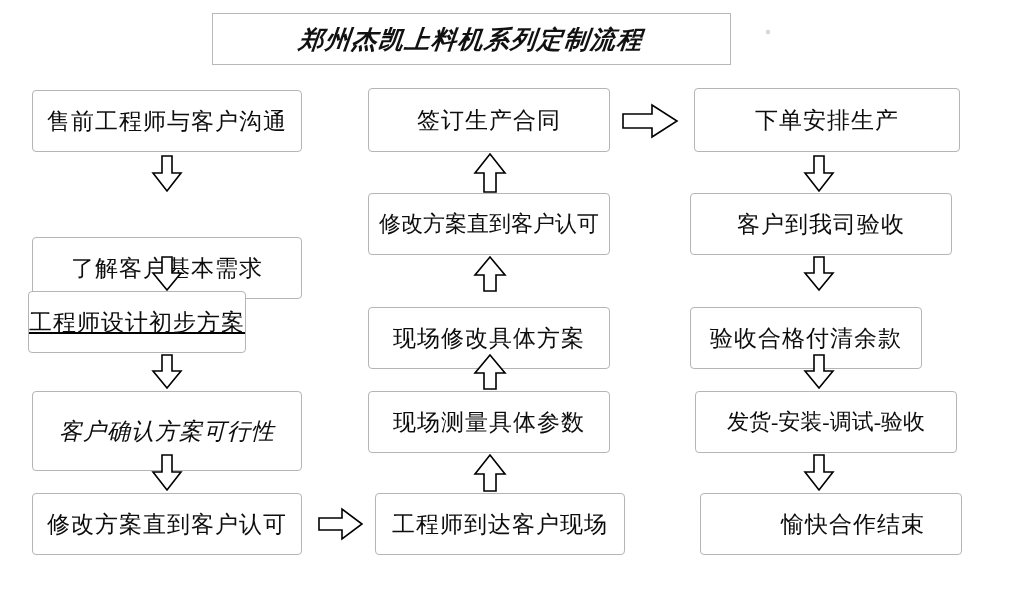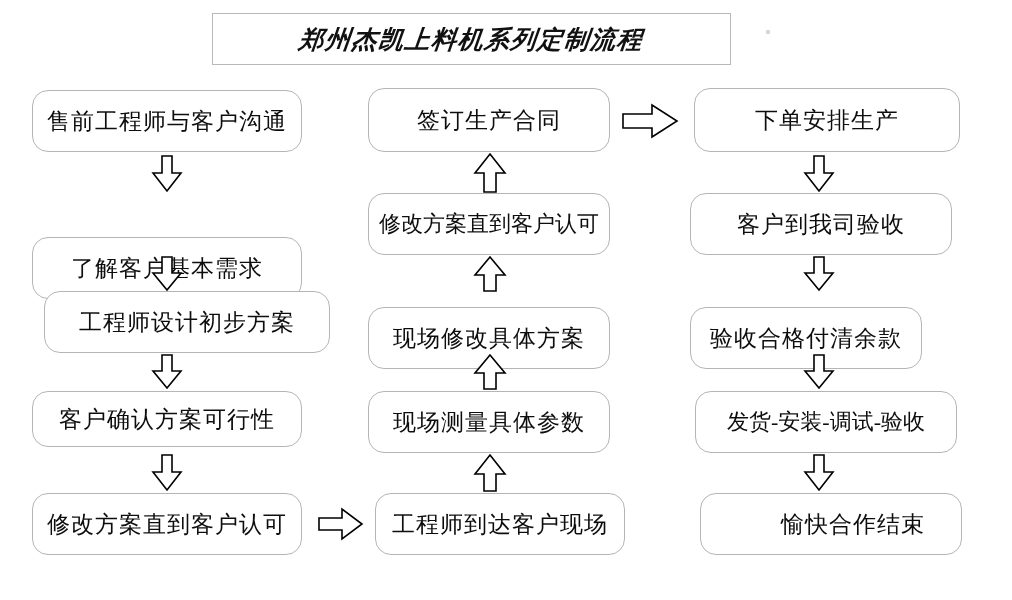--- a/index.html
+++ b/index.html
@@ -51,21 +51,21 @@
     top: 30px;
     width: 4px;
     height: 4px;
     background: #d9d9d9;
   }
 
   
   .node {
     position: absolute;
     border: 1px solid #b5b5b5;
-    border-radius: 16px;
+    border-radius: 4px;
     background: #ffffff;
     box-sizing: border-box;
     display: flex;
     align-items: center;
     justify-content: center;
   }
   .node-label {
     font-family: "Liberation Serif", "DejaVu Serif", serif;
     font-size: 23px;
     color: #0d0d0d;
@@ -104,31 +104,31 @@
   <div class="node" style="left:32px; top:193px; width:270px; height:62px;margin-top:44px;">
     <span class="node-label">了解客户基本需求</span>
   </div>
 
   <div class="arrow" style="left:148px; top:256px;">
     <svg width="38" height="36" viewBox="0 0 38 36">
       <polygon points="14,1 24,1 24,17 33,17 19,34 5,17 14,17" fill="#ffffff" stroke="#000000" stroke-width="1.6" stroke-linejoin="miter"></polygon>
     </svg>
   </div>
 
-  <div class="node" style="left:44px; top:291px; width:286px; height:62px;">
+  <div class="node" style="left:28px; top:291px; width:218px; height:62px;text-decoration:underline;">
     <span class="node-label">工程师设计初步方案</span>
   </div>
 
   <div class="arrow" style="left:148px; top:354px;">
     <svg width="38" height="36" viewBox="0 0 38 36">
       <polygon points="14,1 24,1 24,17 33,17 19,34 5,17 14,17" fill="#ffffff" stroke="#000000" stroke-width="1.6" stroke-linejoin="miter"></polygon>
     </svg>
   </div>
 
-  <div class="node" style="left:32px; top:391px; width:270px; height:56px;">
+  <div class="node" style="left:32px; top:391px; width:270px; height:80px;font-style:italic;">
     <span class="node-label">客户确认方案可行性</span>
   </div>
 
   <div class="arrow" style="left:148px; top:454px;">
     <svg width="38" height="38" viewBox="0 0 38 38">
       <polygon points="14,1 24,1 24,18 33,18 19,36 5,18 14,18" fill="#ffffff" stroke="#000000" stroke-width="1.6" stroke-linejoin="miter"></polygon>
     </svg>
   </div>
 
   <div class="node" style="left:32px; top:493px; width:270px; height:62px;">

